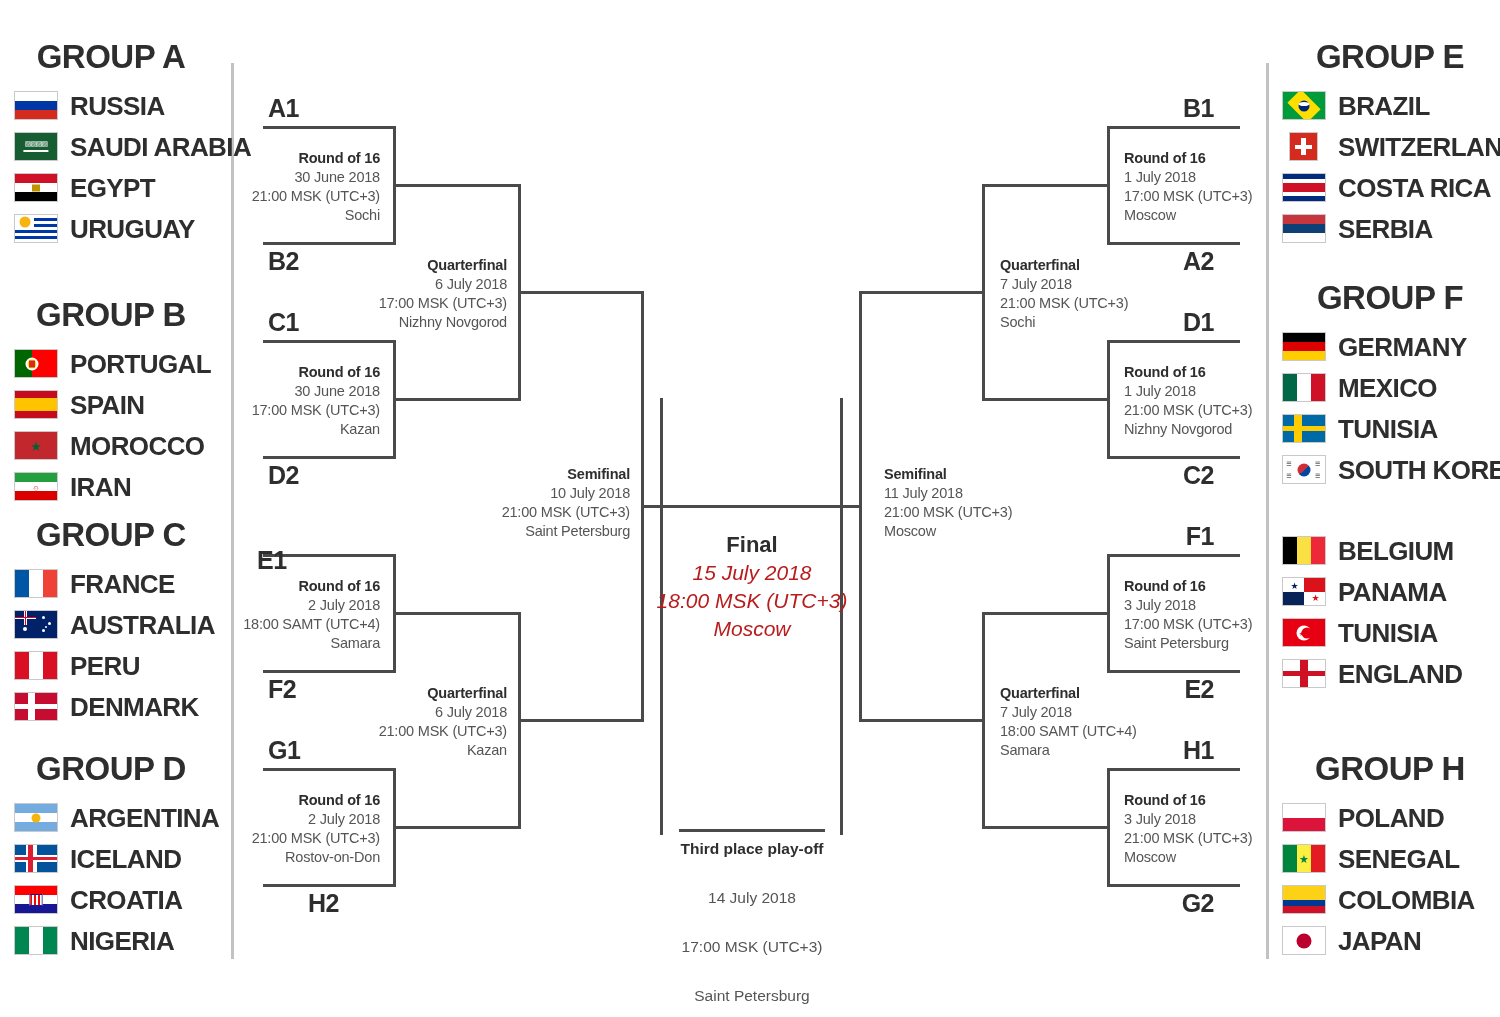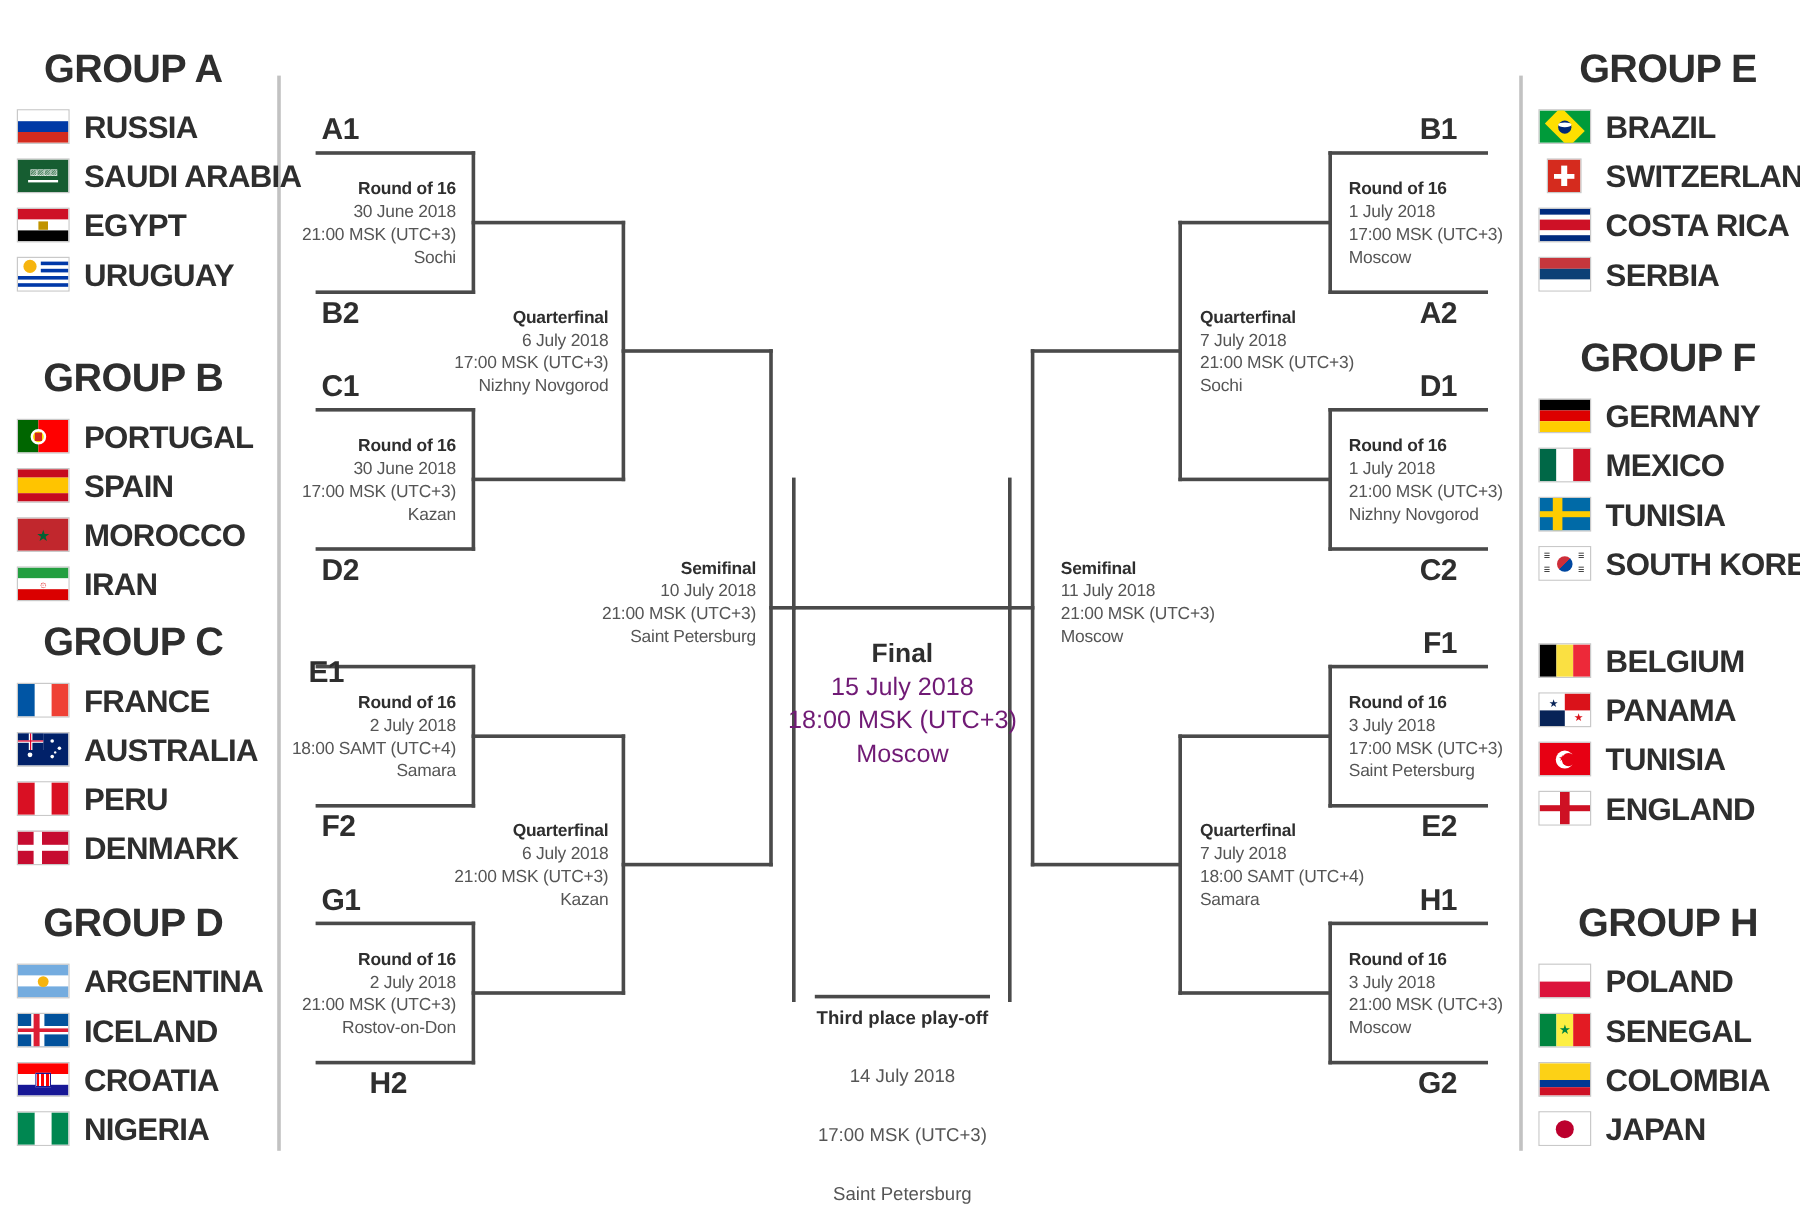--- a/index.html
+++ b/index.html
@@ -58,21 +58,21 @@
   .match{position:absolute;line-height:1.30;width:210px;}
   .match .mt{font-size:14.5px;font-weight:bold;color:#2e2e2e;letter-spacing:-0.2px;}
   .match .md,.match .mv{font-size:14.5px;color:#555555;letter-spacing:-0.2px;}
   .match.ra{text-align:right;}
   .match.la{text-align:left;}
 
   .final-box{
     position:absolute;width:230px;text-align:center;line-height:1.33;
   }
   .final-box .ft{font-size:22px;font-weight:bold;color:#2e2e2e;}
-  .final-box .fd{font-size:21px;color:#701a75;}
+  .final-box .fd{font-size:21px;color:#b91c1c;font-style:italic;}
 
   .third{
     position:absolute;width:230px;text-align:center;line-height:1.30;
   }
   .third .tt{font-size:15.5px;font-weight:bold;color:#2e2e2e;}
   .third .td{font-size:15.5px;color:#555555;margin-top:29px;}
   .third .rule{height:3px;background:#4a4a4a;width:146px;margin:0 auto 7px auto;}
 </style>
 </head>
 <body>

